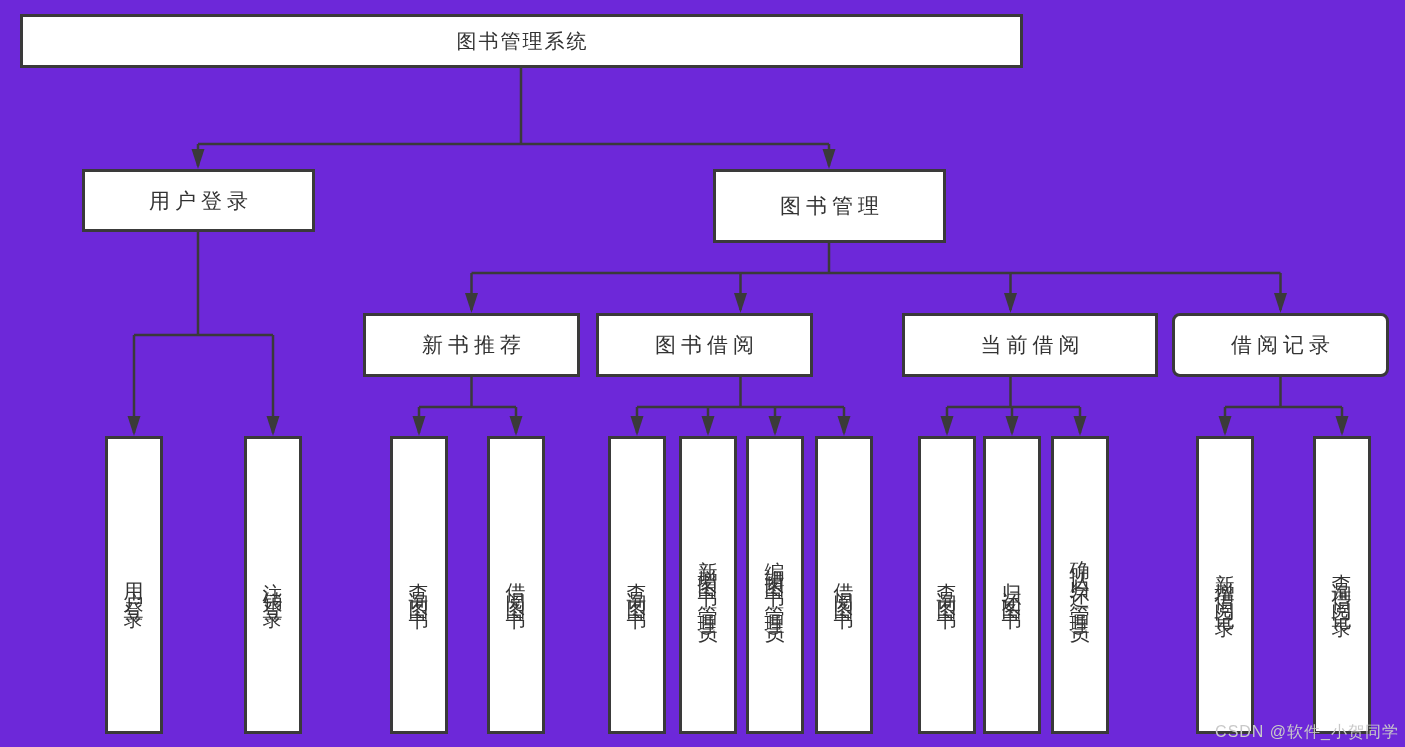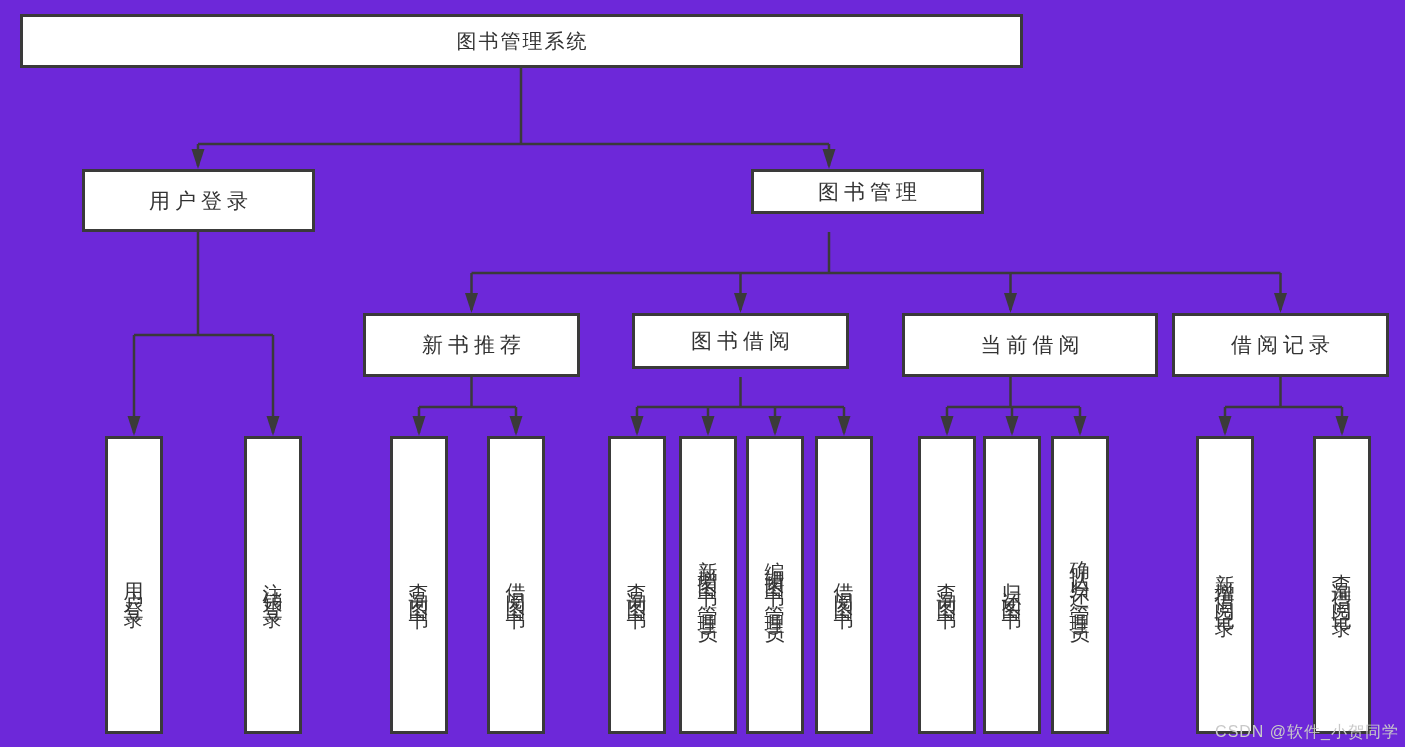--- a/index.html
+++ b/index.html
@@ -127,34 +127,34 @@
     </g>
   </svg>
 
   <div class="node root" style="left:20px; top:14px; width:1003px; height:54px;">
     <span class="hlabel">图书管理系统</span>
   </div>
 
   <div class="node" style="left:82px; top:169px; width:233px; height:63px;">
     <span class="hlabel">用户登录</span>
   </div>
-  <div class="node" style="left:751px; top:169px; width:233px; height:45px;justify-content:center;">
+  <div class="node" style="left:713px; top:169px; width:233px; height:74px;justify-content:center;">
     <span class="hlabel">图书管理</span>
   </div>
 
   <div class="node" style="left:363px; top:313px; width:217px; height:64px;">
     <span class="hlabel">新书推荐</span>
   </div>
-  <div class="node" style="left:632px; top:313px; width:217px; height:56px;">
+  <div class="node" style="left:596px; top:313px; width:217px; height:64px;">
     <span class="hlabel">图书借阅</span>
   </div>
   <div class="node" style="left:902px; top:313px; width:256px; height:64px;">
     <span class="hlabel">当前借阅</span>
   </div>
-  <div class="node" style="left:1172px; top:313px; width:217px; height:64px;">
+  <div class="node" style="left:1172px; top:313px; width:217px; height:64px;border-radius:8px;">
     <span class="hlabel">借阅记录</span>
   </div>
 
   <div class="node" style="left:105px; top:436px; width:58px; height:298px;">
     <span class="vlabel">用户登录</span>
   </div>
   <div class="node" style="left:244px; top:436px; width:58px; height:298px;">
     <span class="vlabel">注销登录</span>
   </div>
 

